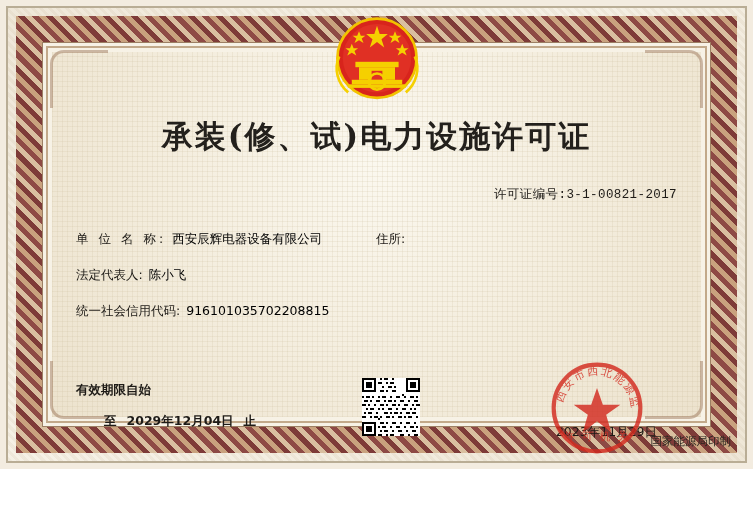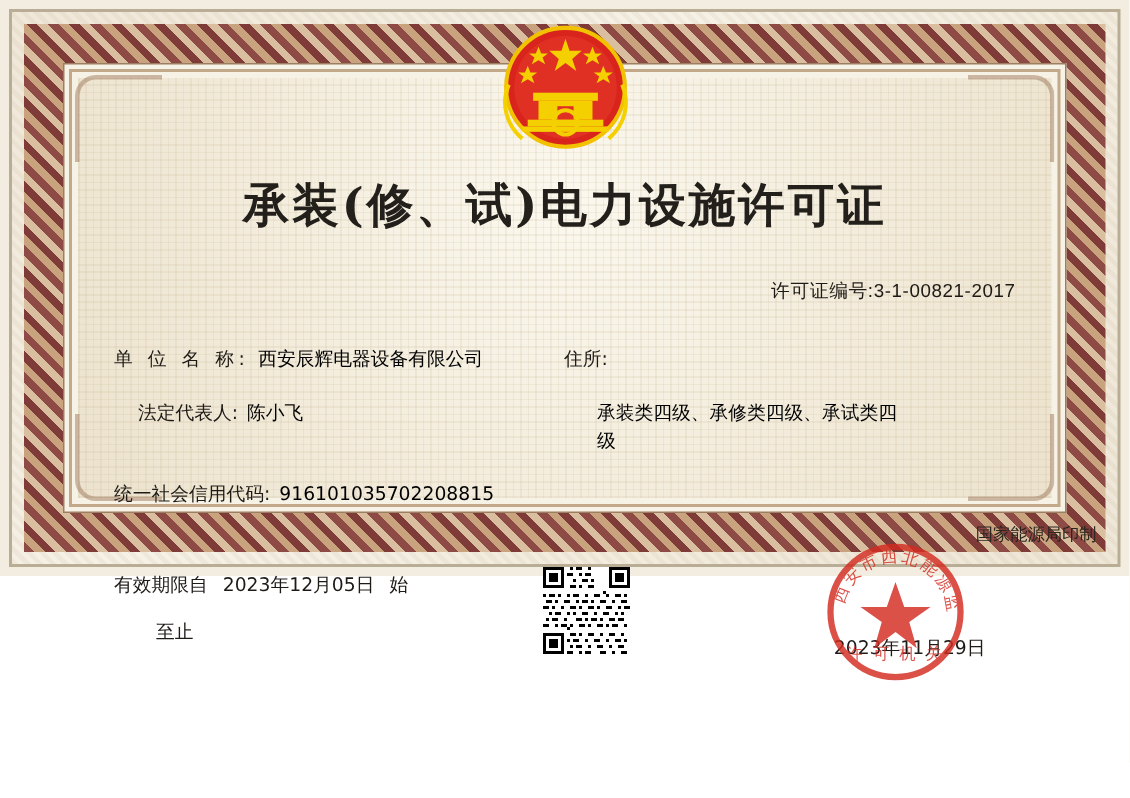--- a/index.html
+++ b/index.html
@@ -10,21 +10,21 @@
   body {
     width: 753px;
     height: 532px;
     font-family: "Liberation Sans", sans-serif;
     overflow: hidden;
   }
 
   .certificate {
     position: relative;
     width: 753px;
-    height: 384px;
+    height: 469px;
     background: #f3ece0;
     box-sizing: border-box;
   }
 
   
   .frame-outer {
     position: absolute;
     left: 6px; top: 6px; right: 6px; bottom: 6px;
     border: 2px solid #b9ad95;
     background:
@@ -111,21 +111,21 @@
   }
 
   .cert-no {
     position: absolute;
     top: 186px;
     right: 76px;
     font-size: 12.5px;
     color: #1e1b17;
     letter-spacing: 0.4px;
     z-index: 4;
-    font-family: Liberation Sans, sans-serif;
+    font-family: Liberation Mono, monospace;
   }
 
   .fields {
     position: absolute;
     left: 76px;
     right: 70px;
     top: 230px;
     z-index: 4;
   }
 
@@ -166,20 +166,21 @@
 
   .row-full {
     margin-bottom: 16px;
   }
 
   .validity {
     position: absolute;
     left: 76px;
     top: 382px;
     z-index: 4;
+    font-weight: bold;
   }
   .validity .vrow {
     display: flex;
     align-items: center;
     margin-bottom: 14px;
     font-size: 12.5px;
     color: #1e1b17;
     font-family: "DejaVu Sans", sans-serif;
   }
   .validity .vlabel { white-space: nowrap; }
@@ -277,47 +278,46 @@
     <div class="row">
       <div class="col-left">
         <span class="label spaced">单 位 名 称:</span>
         <span class="value">西安辰辉电器设备有限公司</span>
       </div>
       <div class="col-right">
         <span class="label">住所:</span>
       </div>
     </div>
 
-    <div class="row" style="margin-top:14px;margin-left:16px;">
+    <div class="row" style="margin-top:14px;">
       <div class="col-left">
         <span class="label">法定代表人:</span>
         <span class="value">陈小飞</span>
       </div>
       <div class="col-right">
-        <span class="value wide">承装类四级、承修类四级、承试类四级</span>
       </div>
     </div>
 
     <div class="row row-full" style="margin-top:16px;">
       <div class="col-left" style="width:auto;">
         <span class="label">统一社会信用代码:</span>
         <span class="value">916101035702208815</span>
       </div>
     </div>
 
   </div>
 
   <div class="validity">
     <div class="vrow">
       <span class="vlabel">有效期限自</span>
-      <span class="vdate">2023年12月05日</span>
       <span class="vtail">始</span>
     </div>
     <div class="vrow" style="padding-left:28px;">
       <span class="vlabel">至</span>
+      <span class="vdate">2029年12月04日</span>
       <span class="vtail">止</span>
     </div>
   </div>
 
   <svg class="qr" viewBox="0 0 29 29">
     <rect width="29" height="29" fill="#ffffff"></rect>
     <g fill="#000000">
       <rect x="0" y="0" width="7" height="7"></rect>
         <rect x="1" y="1" width="5" height="5" fill="#fff"></rect>
         <rect x="2" y="2" width="3" height="3"></rect>

